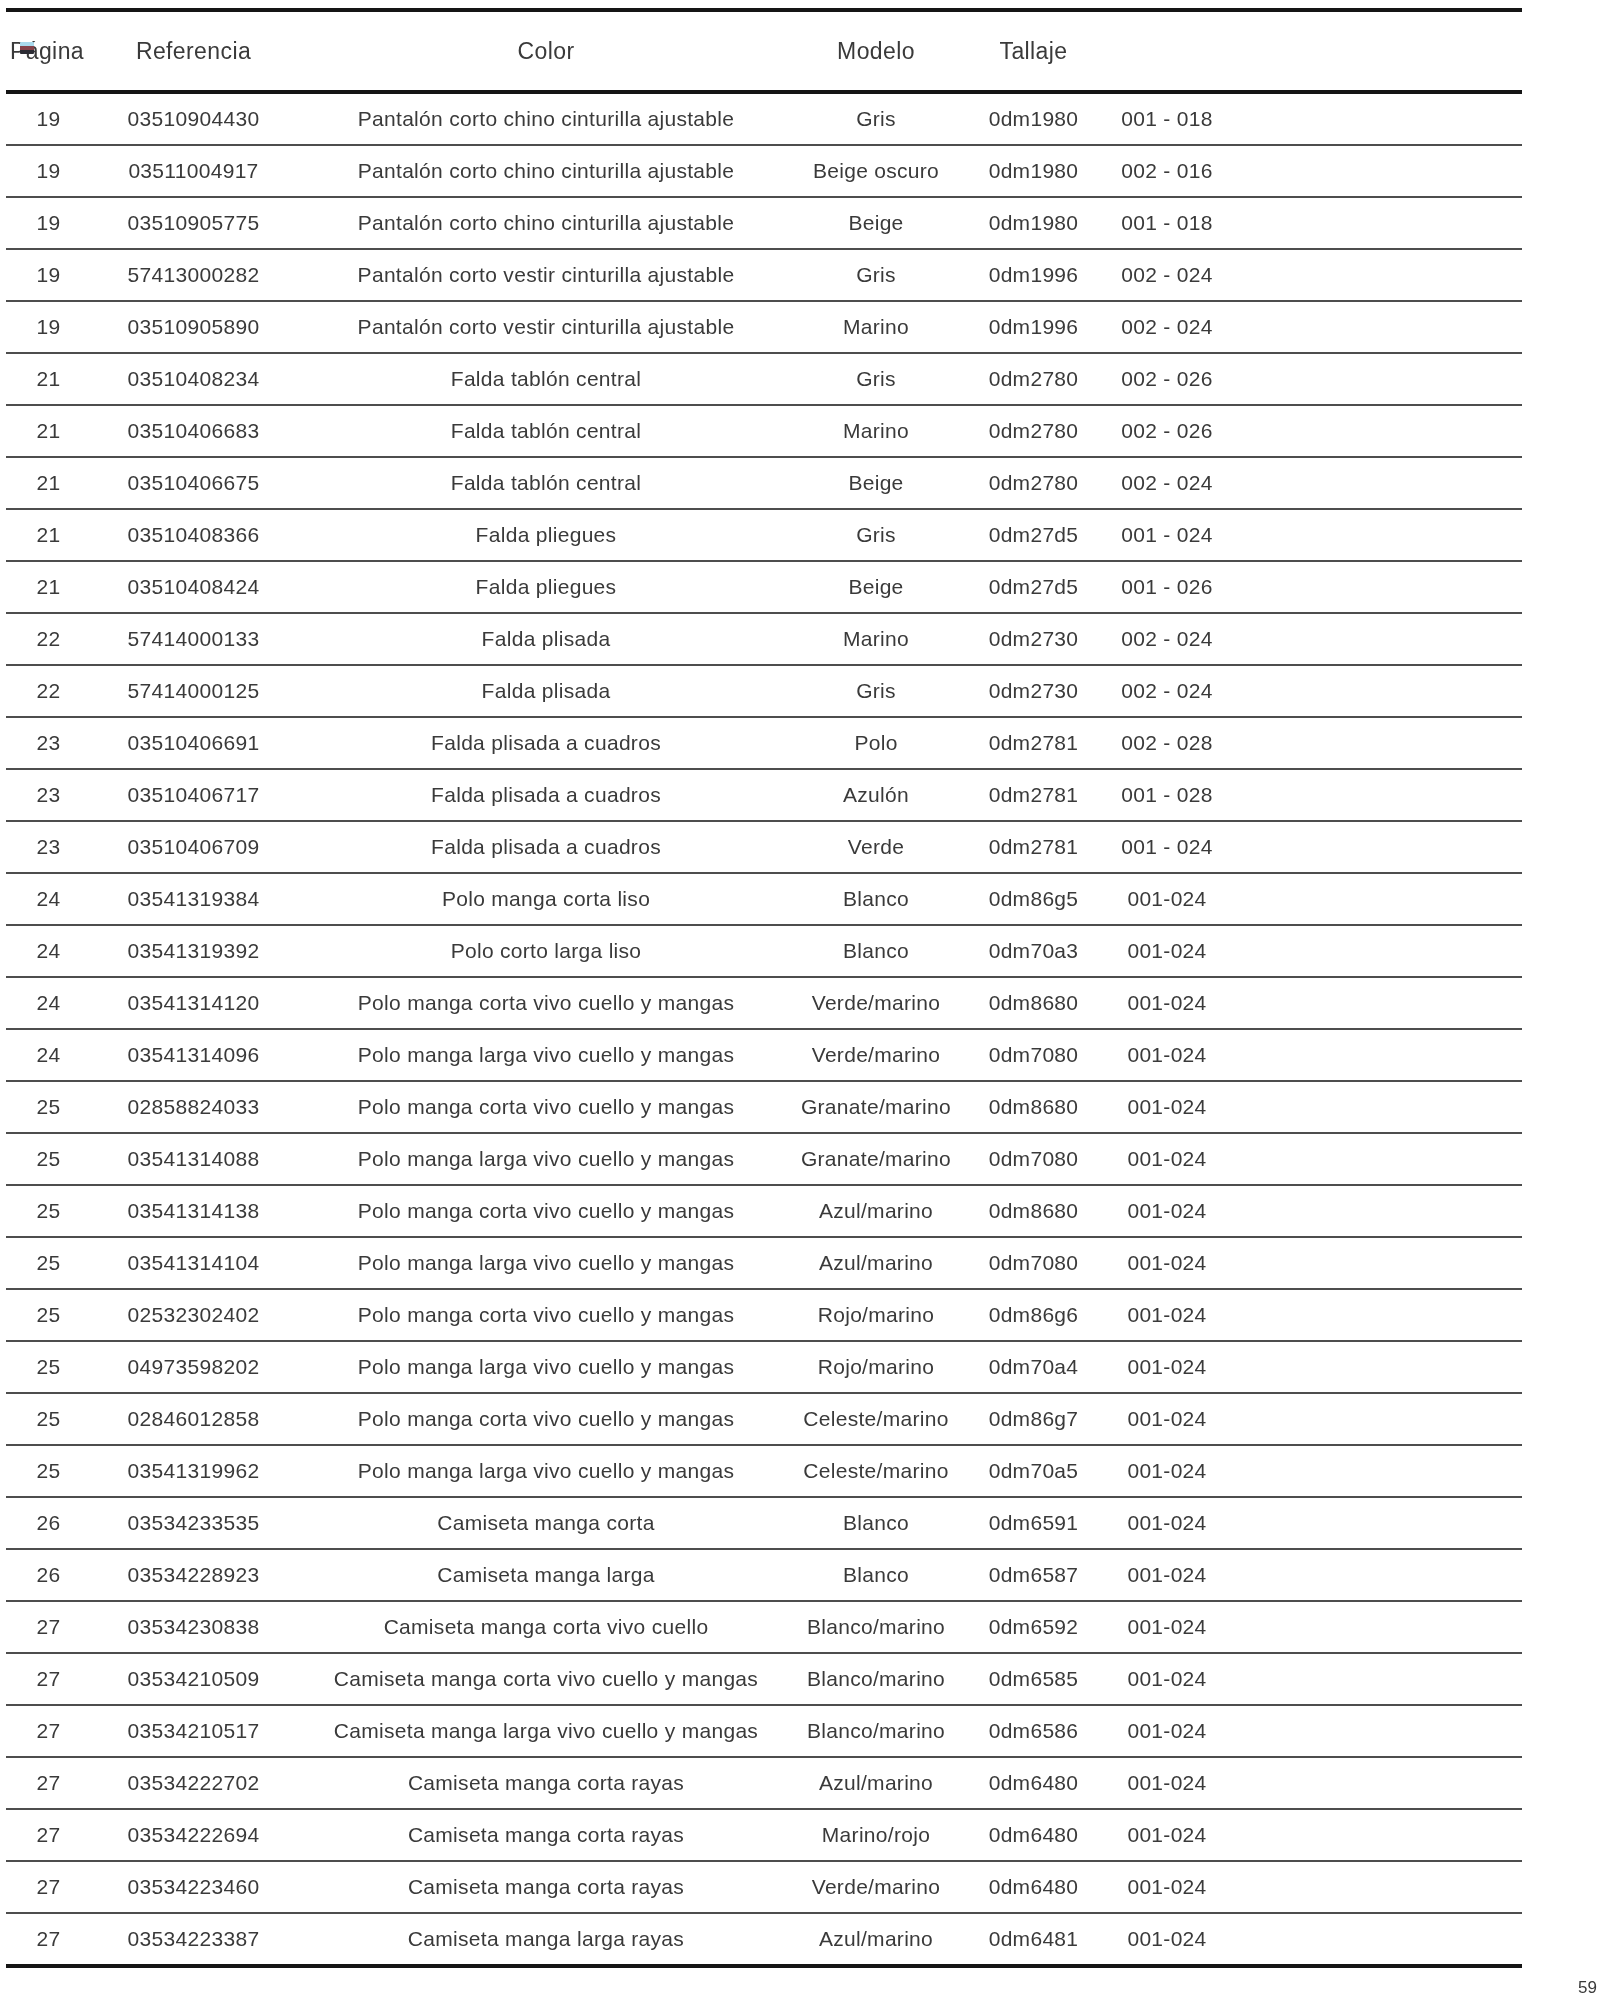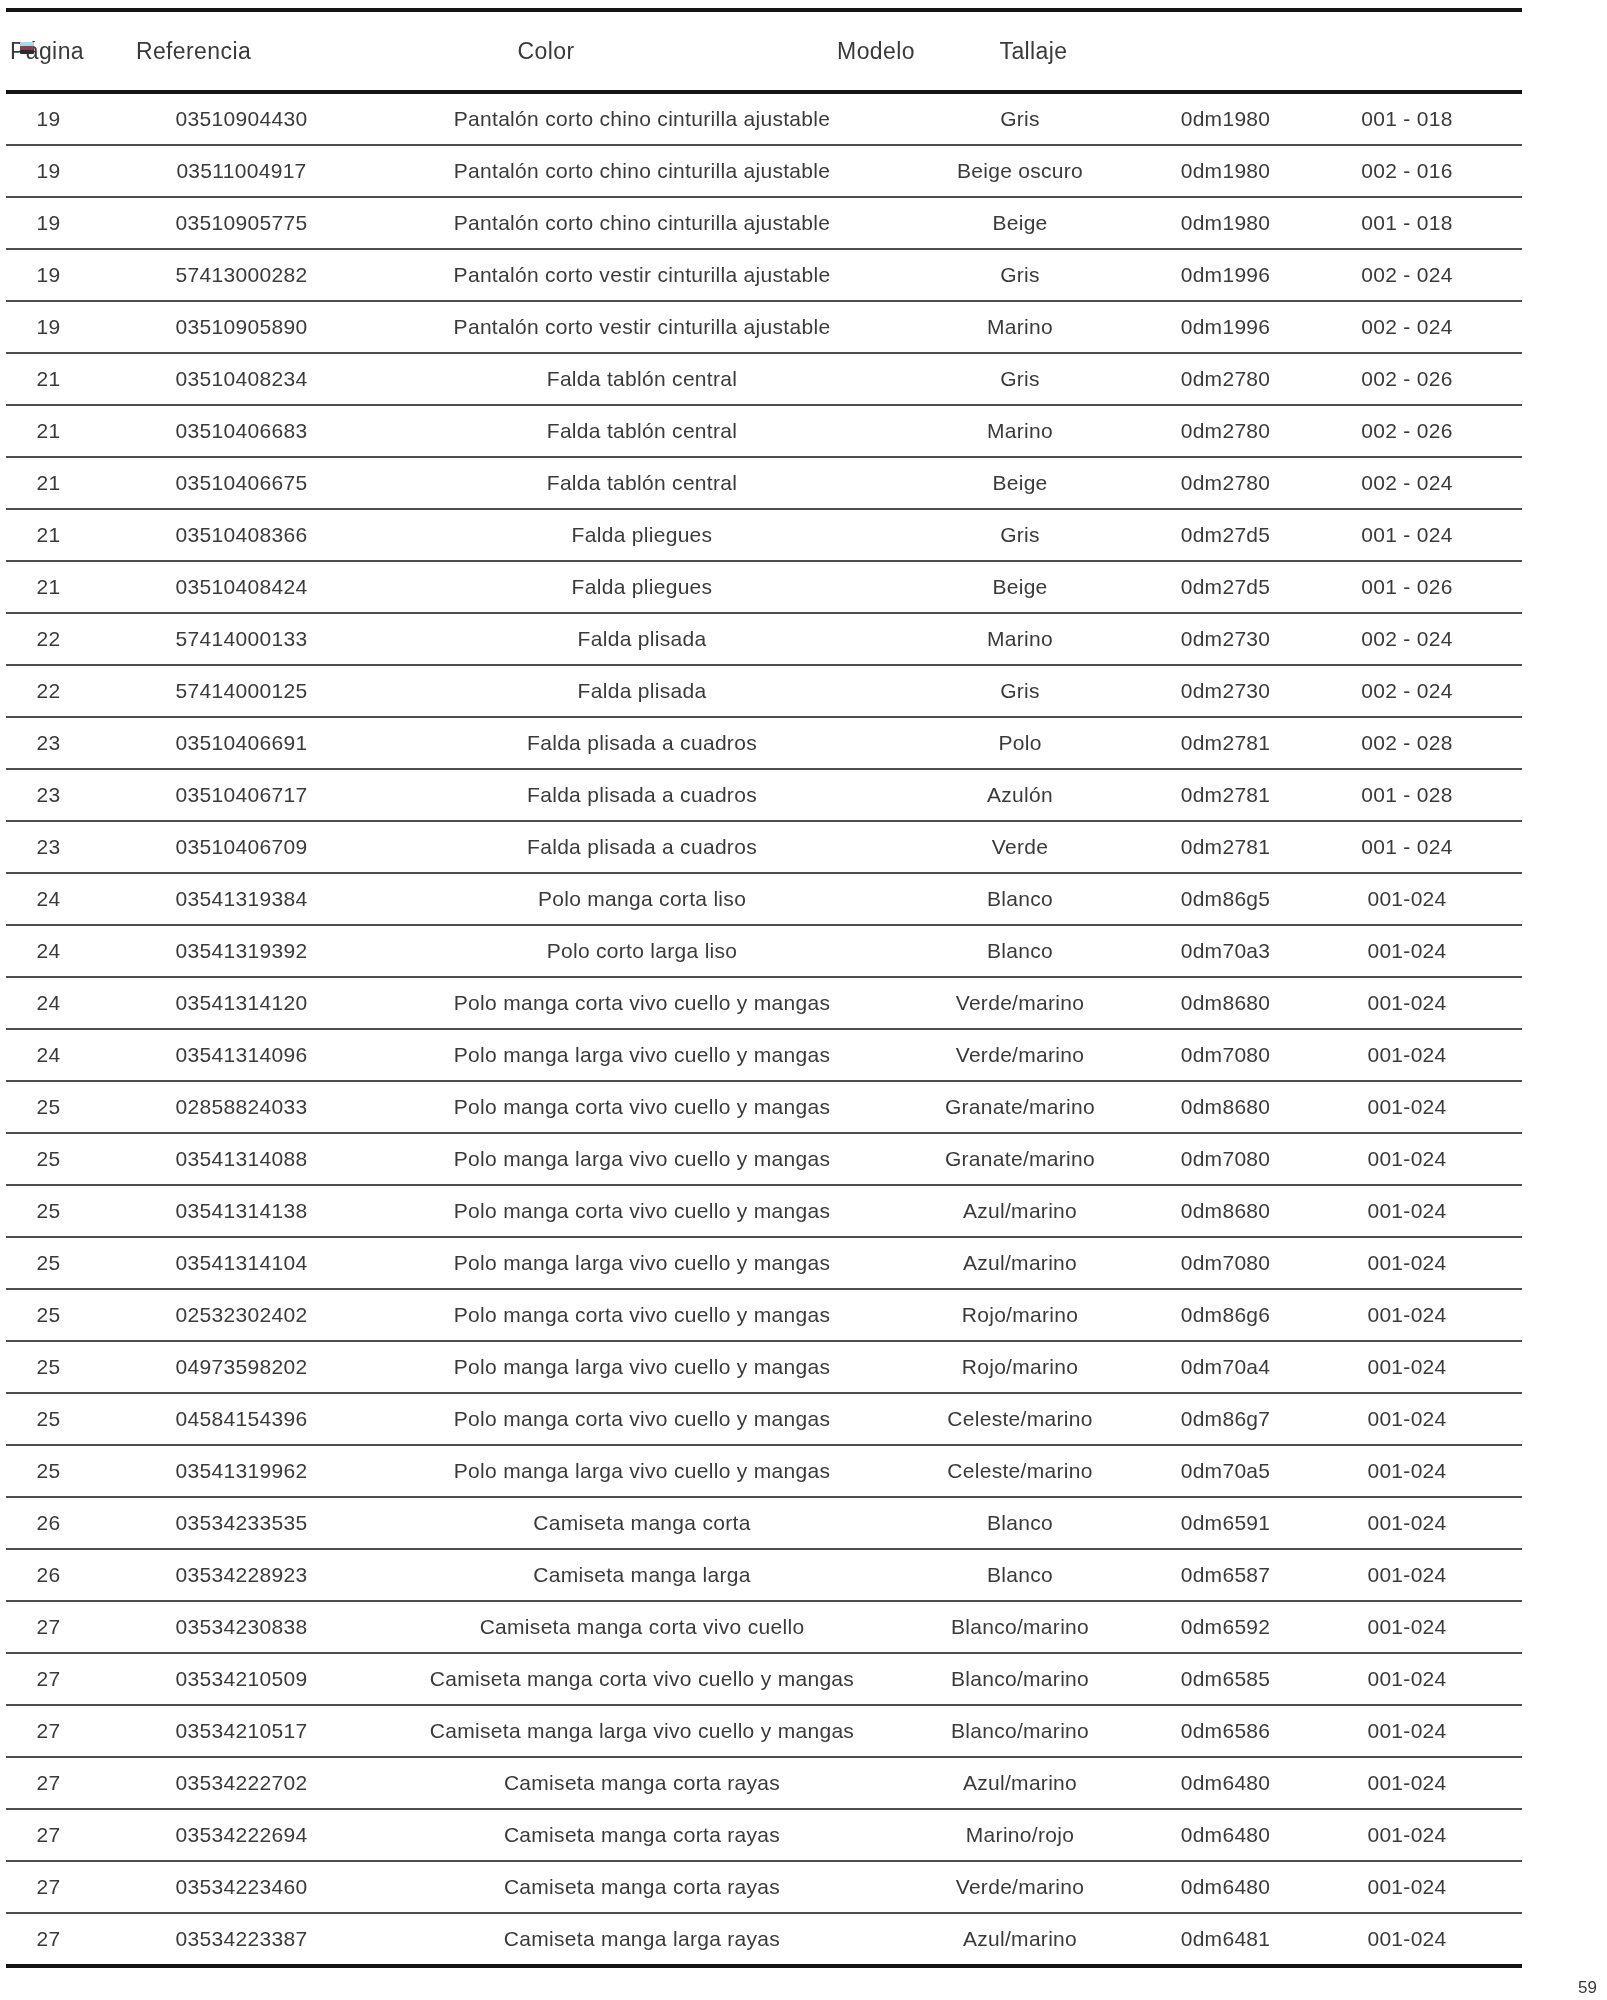--- a/index.html
+++ b/index.html
@@ -38,21 +38,20 @@
   .flag span{ flex:1; }
   .tbody{ border-bottom:4px solid #151515; }
   .tr{
     display:grid;
     grid-template-columns:85px 205px 500px 160px 155px 112px 1fr;
     height:50px;
     align-items:center;
     border-bottom:2px solid #4d4d4d;
     font-size:21px;
     letter-spacing:0.3px;
-    gap:48px;
   }
   .tr:last-child{ border-bottom:none; }
   .td{ text-align:center; white-space:nowrap; }
   .page-num{
     position:absolute;
     right:10px; bottom:2px;
     font-size:17px;
     color:#3a3a3a;
   }
 </style>
@@ -322,21 +321,21 @@
       <div class="td">04973598202</div>
       <div class="td">Polo manga larga vivo cuello y mangas</div>
       <div class="td">Rojo/marino</div>
       <div class="td">0dm70a4</div>
       <div class="td">001-024</div>
       <div class="td"></div>
     </div>
 
     <div class="tr">
       <div class="td">25</div>
-      <div class="td">04584154396</div>
+      <div class="td">02846012858</div>
       <div class="td">Polo manga corta vivo cuello y mangas</div>
       <div class="td">Celeste/marino</div>
       <div class="td">0dm86g7</div>
       <div class="td">001-024</div>
       <div class="td"></div>
     </div>
 
     <div class="tr">
       <div class="td">25</div>
       <div class="td">03541319962</div>

